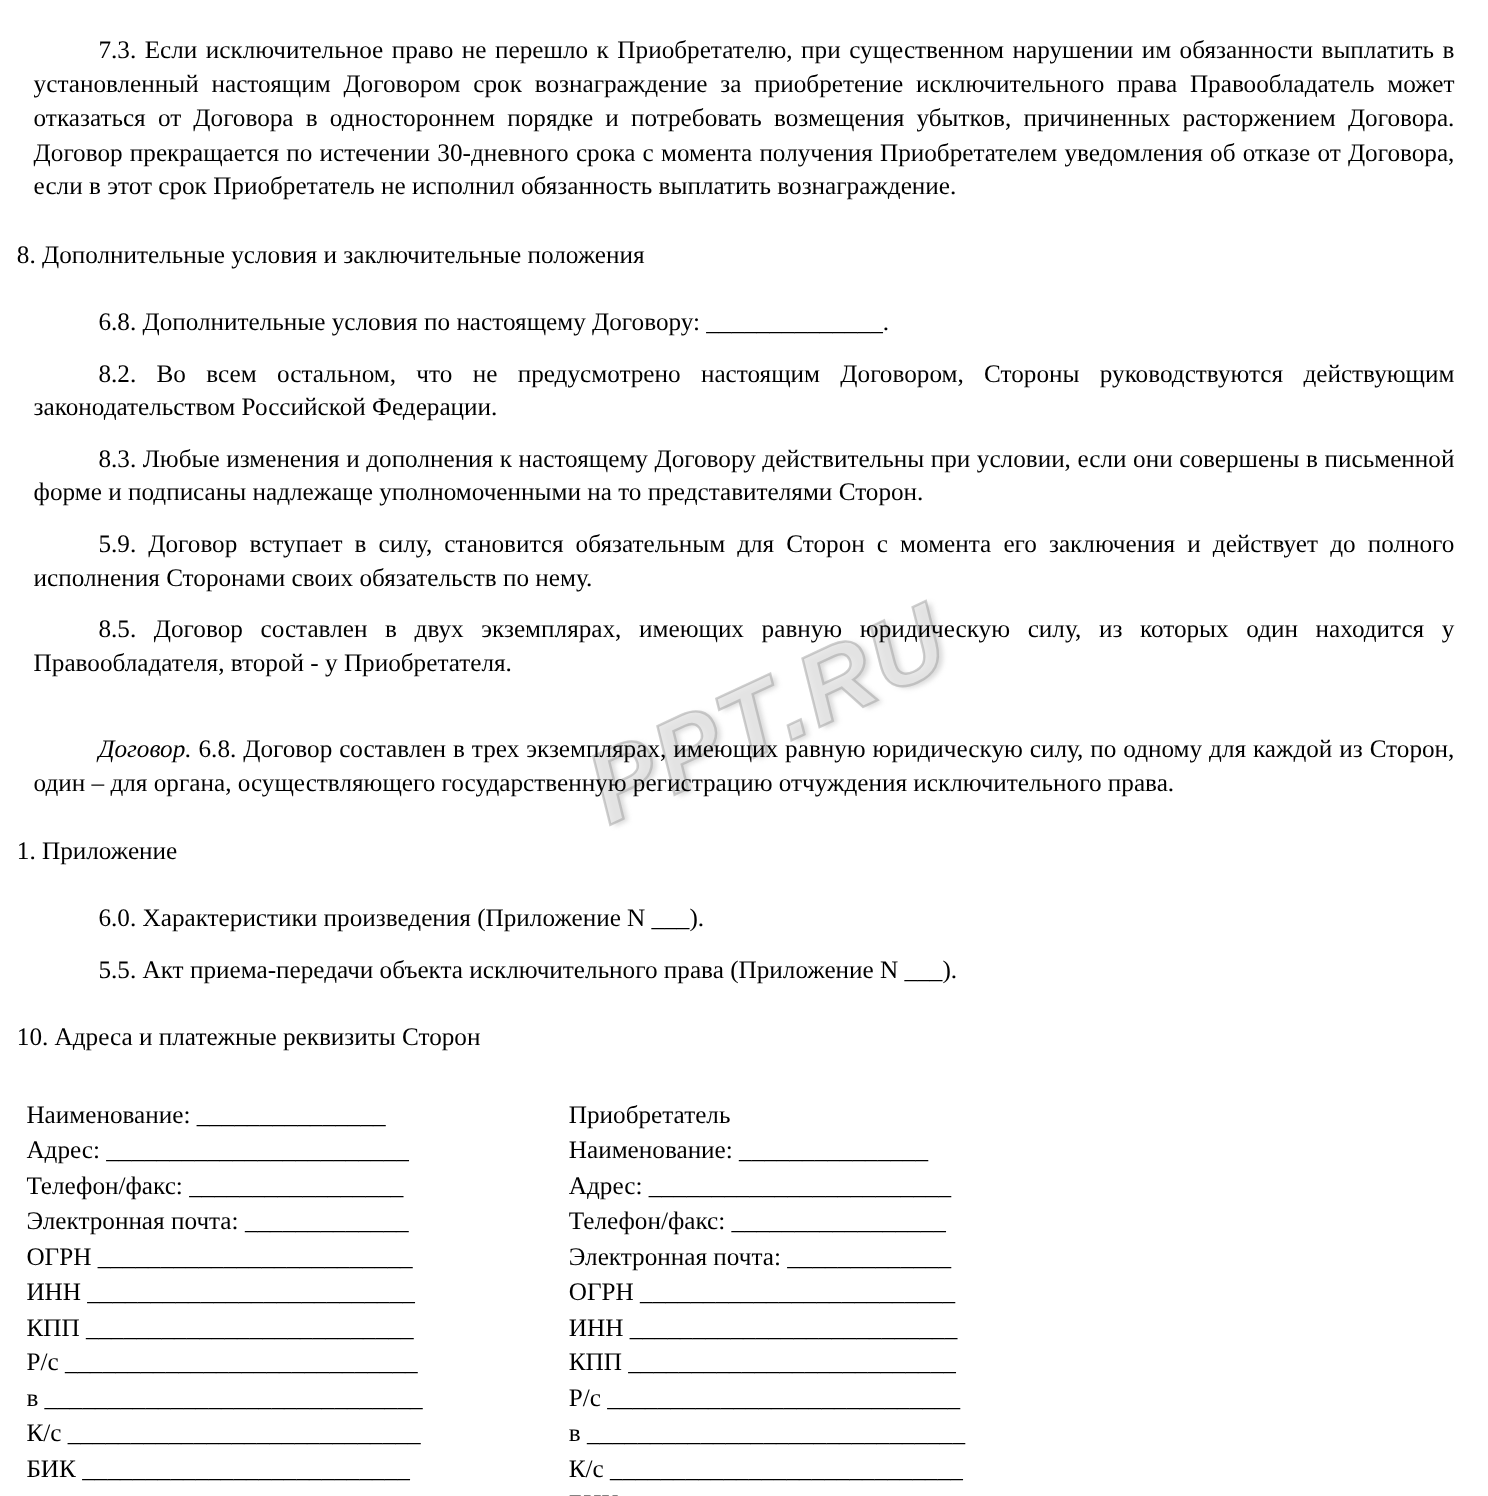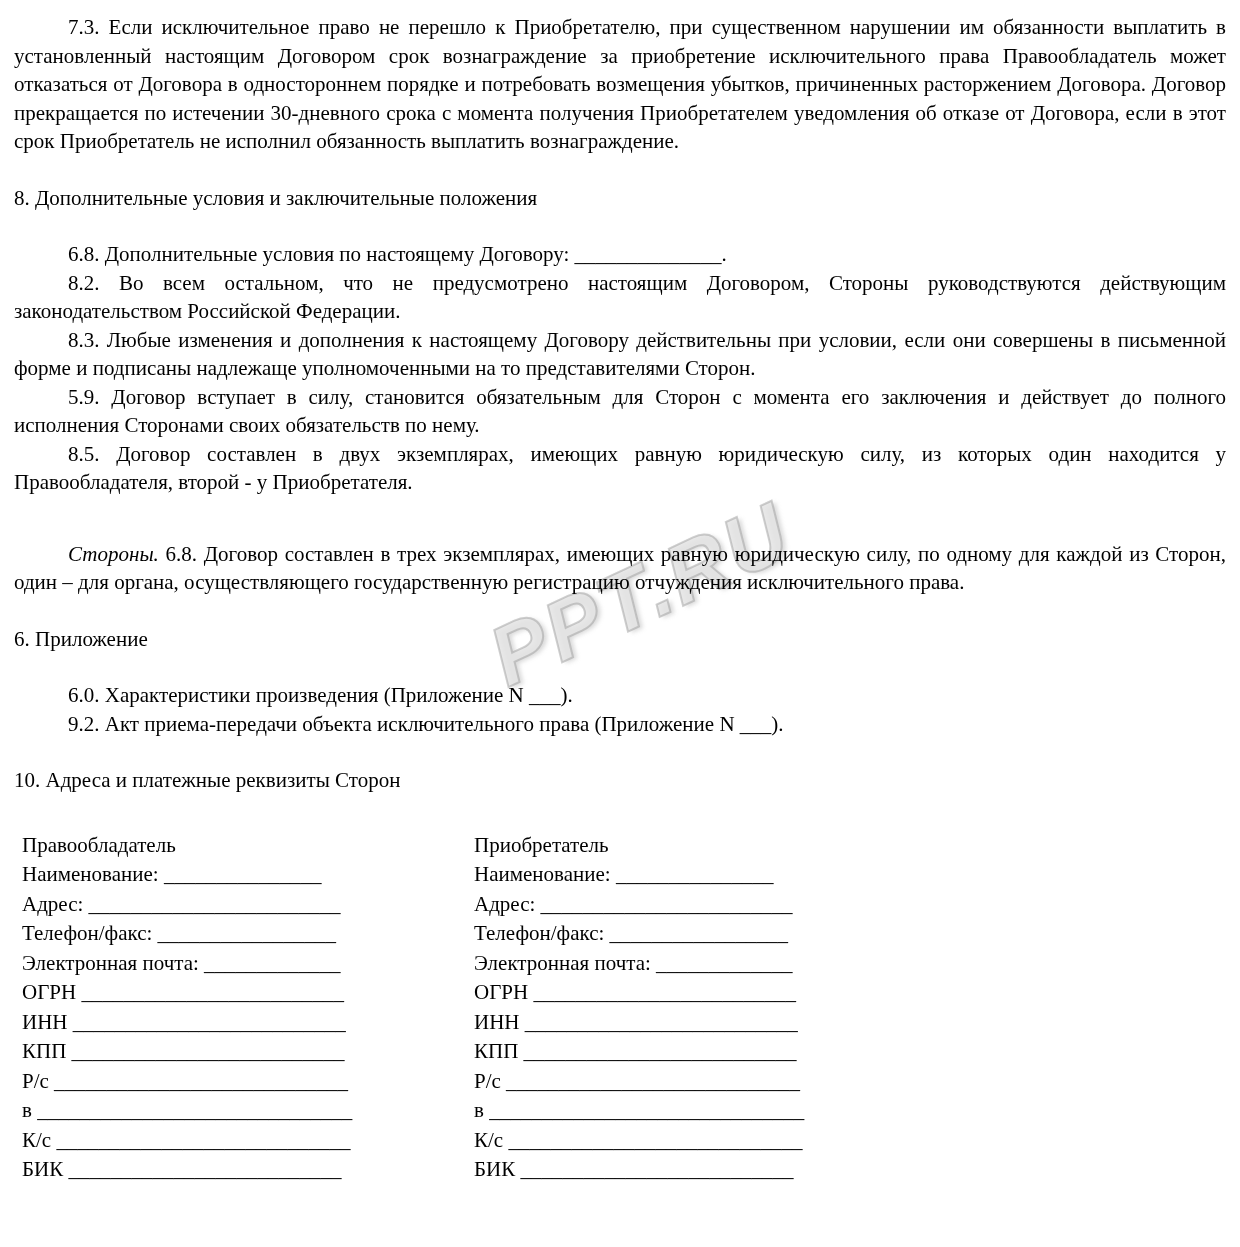--- a/index.html
+++ b/index.html
@@ -11,21 +11,21 @@
     color: #000000;
     font-family: "Liberation Serif", "DejaVu Serif", serif;
     font-size: 21px;
     line-height: 28.5px;
     box-sizing: border-box;
     padding: 13px 14px 0 14px;
     overflow: hidden;
   }
   .content { position: relative; z-index: 1; }
   .para {
-    margin: 0;
+    margin: 14px;
     text-align: justify;
     text-indent: 54px;
   }
   .heading {
     margin: 28px 0;
     text-align: left;
     text-indent: 0;
   }
   .variant-para { margin-top: 43px; }
   .italic { font-style: italic; }
@@ -70,33 +70,32 @@
     <p class="para">7.3. Если исключительное право не перешло к Приобретателю, при существенном нарушении им обязанности выплатить в установленный настоящим Договором срок вознаграждение за приобретение исключительного права Правообладатель может отказаться от Договора в одностороннем порядке и потребовать возмещения убытков, причиненных расторжением Договора. Договор прекращается по истечении 30-дневного срока с момента получения Приобретателем уведомления об отказе от Договора, если в этот срок Приобретатель не исполнил обязанность выплатить вознаграждение.</p>
 
     <p class="para heading">8. Дополнительные условия и заключительные положения</p>
 
     <p class="para">6.8. Дополнительные условия по настоящему Договору: ______________.</p>
     <p class="para">8.2. Во всем остальном, что не предусмотрено настоящим Договором, Стороны руководствуются действующим законодательством Российской Федерации.</p>
     <p class="para">8.3. Любые изменения и дополнения к настоящему Договору действительны при условии, если они совершены в письменной форме и подписаны надлежаще уполномоченными на то представителями Сторон.</p>
     <p class="para">5.9. Договор вступает в силу, становится обязательным для Сторон с момента его заключения и действует до полного исполнения Сторонами своих обязательств по нему.</p>
     <p class="para">8.5. Договор составлен в двух экземплярах, имеющих равную юридическую силу, из которых один находится у Правообладателя, второй - у Приобретателя.</p>
 
-    <p class="para variant-para"><span class="italic">Стороны.</span><span> 6.8. Договор составлен в трех экземплярах, имеющих равную юридическую силу, по одному для каждой из Сторон, один – для органа, осуществляющего государственную регистрацию отчуждения исключительного права.</span></p>
+    <p class="para variant-para"><span class="italic">Договор.</span><span> 6.8. Договор составлен в трех экземплярах, имеющих равную юридическую силу, по одному для каждой из Сторон, один – для органа, осуществляющего государственную регистрацию отчуждения исключительного права.</span></p>
 
-    <p class="para heading">6. Приложение</p>
+    <p class="para heading">1. Приложение</p>
 
     <p class="para">6.0. Характеристики произведения (Приложение N ___).</p>
-    <p class="para">9.2. Акт приема-передачи объекта исключительного права (Приложение N ___).</p>
+    <p class="para">5.5. Акт приема-передачи объекта исключительного права (Приложение N ___).</p>
 
     <p class="para heading">10. Адреса и платежные реквизиты Сторон</p>
 
     <div class="req">
 
       <div class="req-col left">
-        <div class="req-row">Правообладатель</div>
         <div class="req-row"><span>Наименование:</span> <span>_______________</span></div>
         <div class="req-row"><span>Адрес:</span> <span>________________________</span></div>
         <div class="req-row"><span>Телефон/факс:</span> <span>_________________</span></div>
         <div class="req-row"><span>Электронная почта:</span> <span>_____________</span></div>
         <div class="req-row"><span>ОГРН</span> <span>_________________________</span></div>
         <div class="req-row"><span>ИНН</span> <span>__________________________</span></div>
         <div class="req-row"><span>КПП</span> <span>__________________________</span></div>
         <div class="req-row"><span>Р/с</span> <span>____________________________</span></div>
         <div class="req-row"><span>в</span> <span>______________________________</span></div>
         <div class="req-row"><span>К/с</span> <span>____________________________</span></div>

